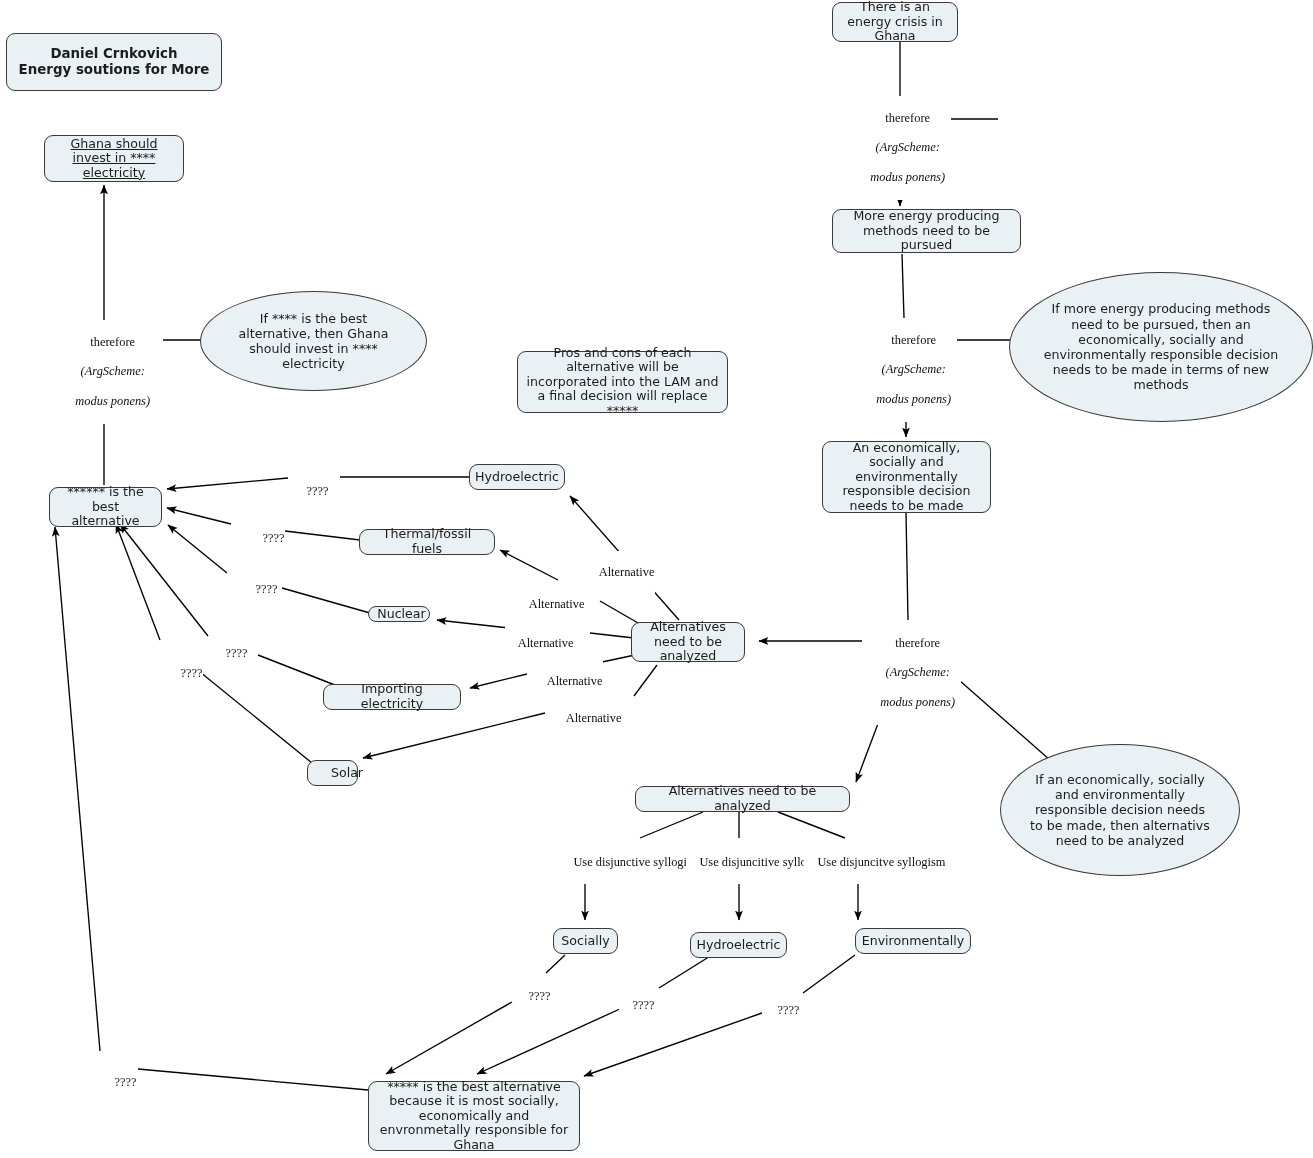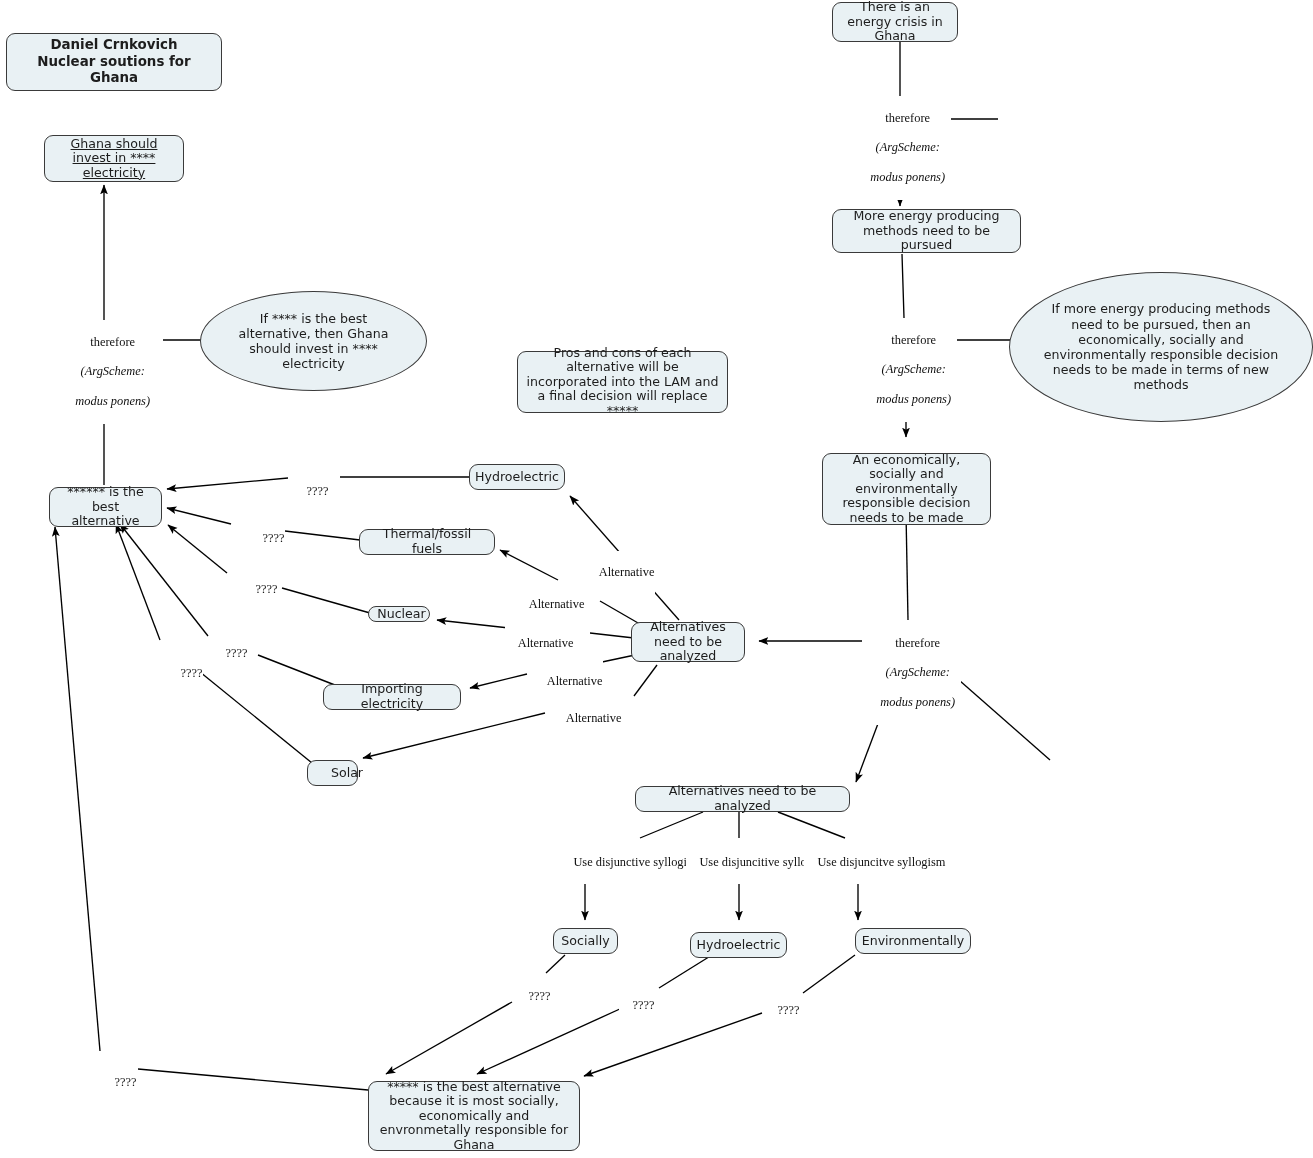--- a/index.html
+++ b/index.html
@@ -163,21 +163,21 @@
       <path d="M712,955 L659,988"></path>
       <path d="M622,1008 L477,1074" marker-end="url(#arrow)"></path>
       <path d="M855,955 L803,993"></path>
       <path d="M762,1013 L584,1076" marker-end="url(#arrow)"></path>
     </g>
   </svg>
 
   <div class="node title" style="left:6px; top:33px; width:216px; height:58px;">
     <span>
       <span>Daniel Crnkovich</span><br>
-      <span>Nuclear soutions for Ghana</span>
+      <span>Energy soutions for More</span>
     </span>
   </div>
 
   <div class="node" style="left:44px; top:135px; width:140px; height:47px;text-decoration:underline;">
     <span>Ghana should invest in **** electricity</span>
   </div>
 
   <div class="node" style="left:49px; top:487px; width:113px; height:40px;">
     <span>****** is the best alternative</span>
   </div>
@@ -207,21 +207,21 @@
   </div>
 
   <div class="node" style="left:832px; top:2px; width:126px; height:40px;">
     <span>There is an energy crisis in Ghana</span>
   </div>
 
   <div class="node" style="left:808px; top:209px; width:189px; height:44px;margin-left:24px;">
     <span>More energy producing methods need to be pursued</span>
   </div>
 
-  <div class="node" style="left:822px; top:441px; width:169px; height:72px;margin-top:12px;">
+  <div class="node" style="left:822px; top:441px; width:169px; height:72px;">
     <span>An economically, socially and environmentally responsible decision needs to be made</span>
   </div>
 
   <div class="node" style="left:631px; top:622px; width:114px; height:40px;">
     <span>Alternatives need to be analyzed</span>
   </div>
 
   <div class="node" style="left:635px; top:786px; width:215px; height:26px;">
     <span>Alternatives need to be analyzed</span>
   </div>
@@ -244,20 +244,23 @@
 
   <div class="ellipse" style="left:200px; top:291px; width:227px; height:100px;">
     <span>If **** is the best alternative, then Ghana should invest in **** electricity</span>
   </div>
 
 
   <div class="ellipse" style="left:1009px; top:272px; width:304px; height:150px;">
     <span>If more energy producing methods need to be pursued, then an economically, socially and environmentally responsible decision needs to be made in terms of new methods</span>
   </div>
 
+  <div class="ellipse" style="left:1000px; top:744px; width:240px; height:132px;">
+    <span>If an economically, socially and environmentally responsible decision needs to be made, then alternativs need to be analyzed</span>
+  </div>
 
   <div class="elabel scheme" style="left:58px; top:320px; width:95px;">
     <span>therefore</span><br>
     <i>(ArgScheme:</i><br>
     <i>modus ponens)</i>
   </div>
 
   <div class="elabel scheme" style="left:852px; top:96px; width:97px;">
     <span>therefore</span><br>
     <i>(ArgScheme:</i><br>

